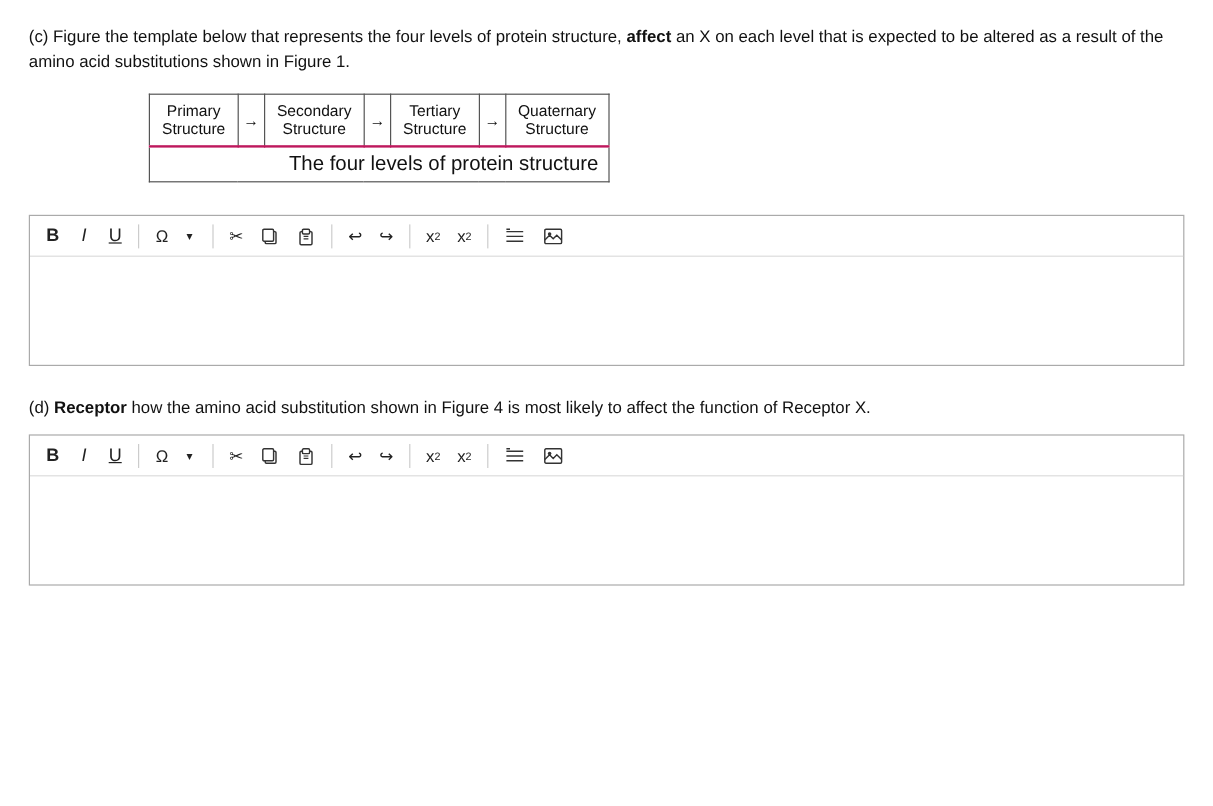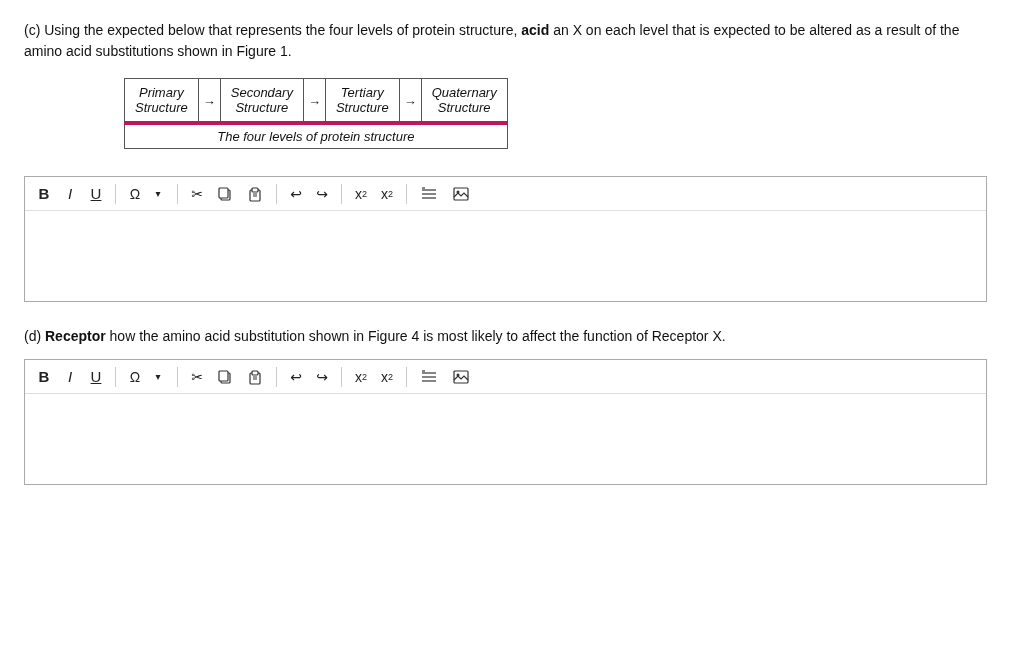--- a/index.html
+++ b/index.html
@@ -28,27 +28,26 @@
       border-collapse: collapse;
       border: 1px solid #555;
     }
 
     .protein-table td {
       border: 1px solid #555;
       padding: 6px 10px;
       text-align: center;
       font-size: 13px;
       vertical-align: middle;
-      font-style: italic;
     }
 
     .protein-table .caption-row td {
-      text-align: center;
-      font-size: 13px;
-      border-top: 4px solid #be185d;
+      text-align: right;
+      font-size: 17px;
+      border-top: 2px solid #be185d;
       padding: 4px 8px;
     }
 
     .arrow-cell {
       border: none !important;
       font-size: 18px;
       padding: 0 4px !important;
     }
 
     .editor-container {
@@ -118,21 +117,21 @@
       line-height: 1.5;
     }
   </style>
 </head>
 <body>
 
 
 
 
 <p class="question-text">
-  <span>(c) Using the expected below that represents the four levels of protein structure, </span><strong>acid</strong><span> an X on each level that is expected to be altered as a result of the amino acid substitutions shown in Figure 1.</span>
+  <span>(c) Figure the template below that represents the four levels of protein structure, </span><strong>affect</strong><span> an X on each level that is expected to be altered as a result of the amino acid substitutions shown in Figure 1.</span>
 </p>
 
 
 <div class="protein-table-wrapper">
   <table class="protein-table">
     <tbody>
       <tr>
         <td>Primary<br>Structure</td>
         <td class="arrow-cell">→</td>
         <td>Secondary<br>Structure</td>

